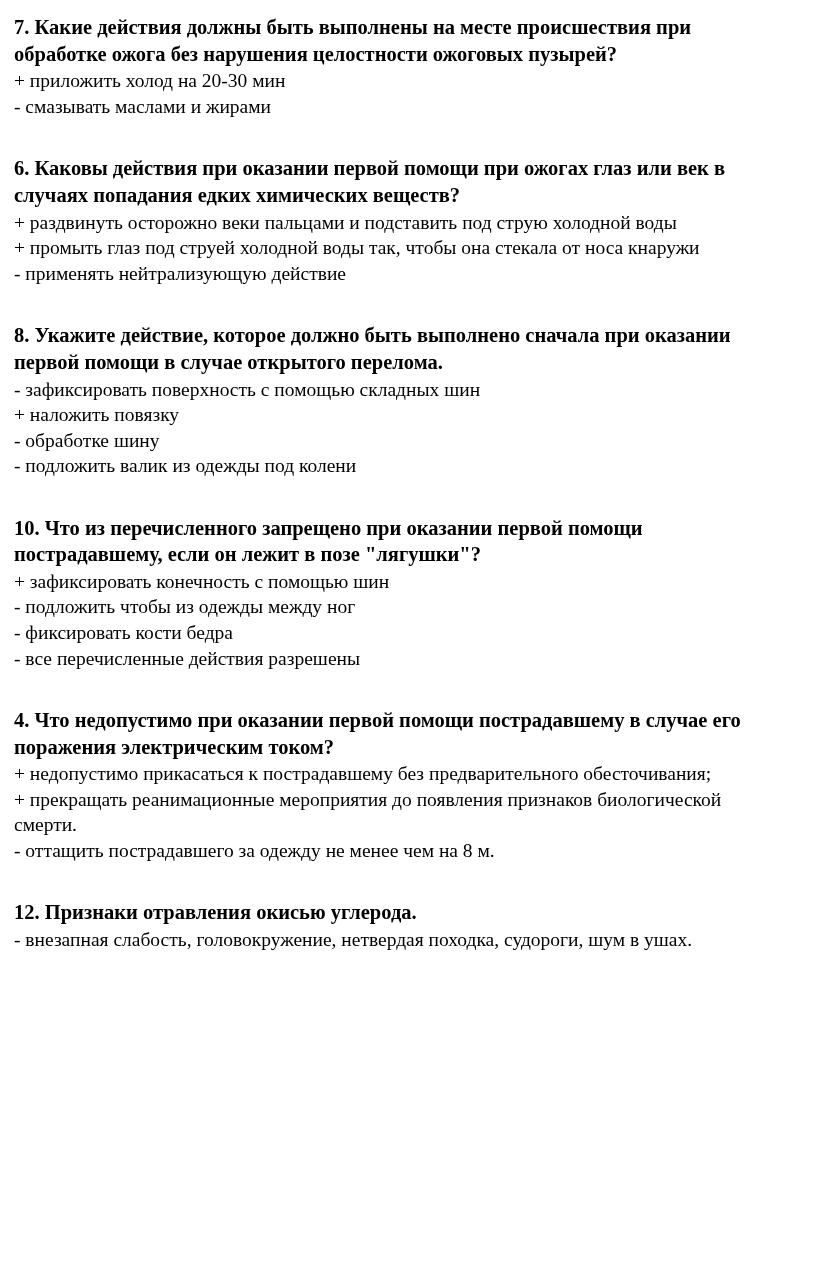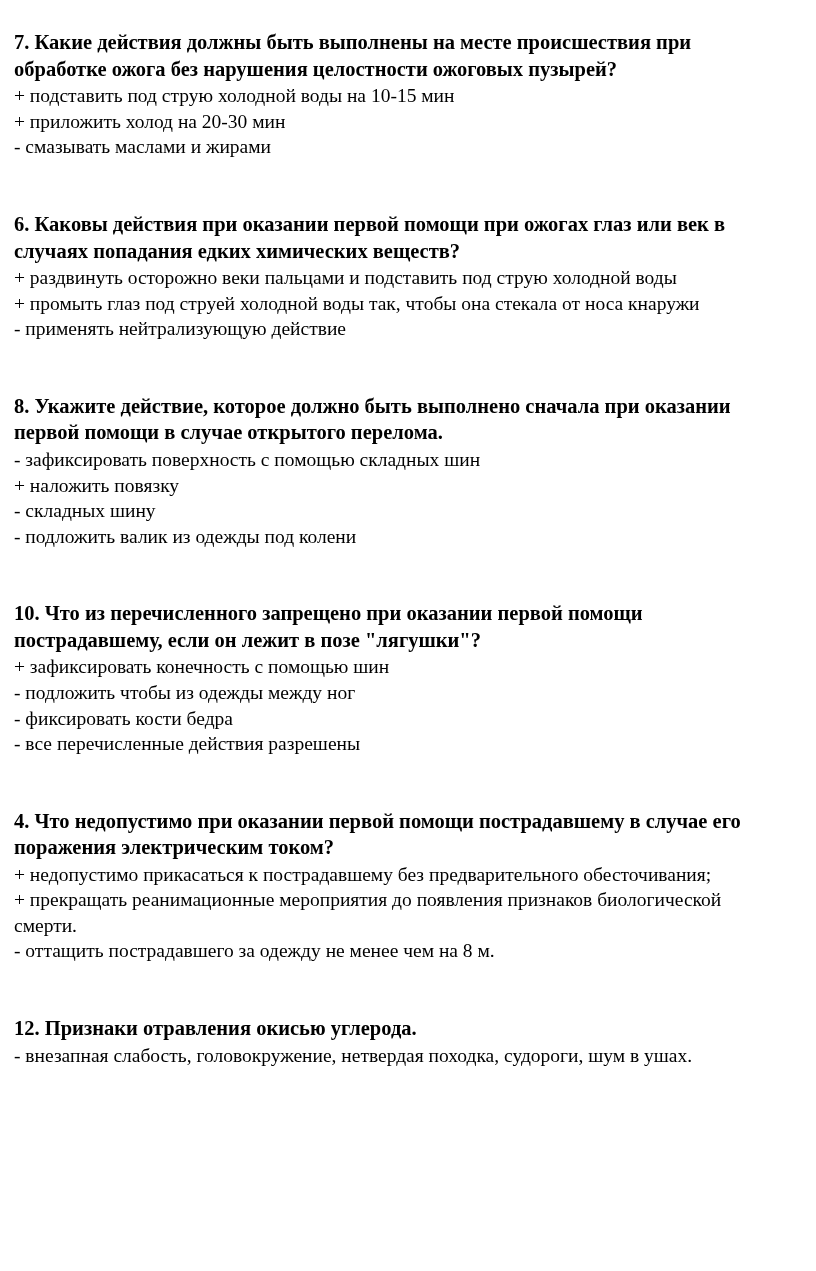--- a/index.html
+++ b/index.html
@@ -10,21 +10,21 @@
   .page {
     width: 816px;
     min-height: 1271px;
     box-sizing: border-box;
     padding: 14px 30px 10px 14px;
     background: #ffffff;
     font-family: "Liberation Serif", "DejaVu Serif", serif;
     color: #000000;
   }
   .q-block {
-    margin: 15px 0 14px 0;
+    margin: 0 0 14px 0;
   }
   .q-block:last-child {
     margin-bottom: 0;
   }
   .question {
     font-size: 20.5px;
     font-weight: bold;
     line-height: 1.30;
     margin: 0 0 1px 0;
     text-align: left;
@@ -40,41 +40,40 @@
     height: 22px;
   }
 </style>
 </head>
 <body>
 
 <div class="page">
 
   <div class="q-block">
     <p class="question">7. Какие действия должны быть выполнены на месте происшествия при обработке ожога без нарушения целостности ожоговых пузырей?</p>
-    <p class="answer">+ подставить под струю холодной воды на 10-15 мин</p>
     <p class="answer">+ приложить холод на 20-30 мин</p>
     <p class="answer">- смазывать маслами и жирами</p>
   </div>
 
   <div class="spacer-lg"></div>
 
   <div class="q-block">
     <p class="question">6. Каковы действия при оказании первой помощи при ожогах глаз или век в случаях попадания едких химических веществ?</p>
     <p class="answer">+ раздвинуть осторожно веки пальцами и подставить под струю холодной воды</p>
     <p class="answer">+ промыть глаз под струей холодной воды так, чтобы она стекала от носа кнаружи</p>
     <p class="answer">- применять нейтрализующую действие</p>
   </div>
 
   <div class="spacer-lg"></div>
 
   <div class="q-block">
     <p class="question">8. Укажите действие, которое должно быть выполнено сначала при оказании первой помощи в случае открытого перелома.</p>
     <p class="answer">- зафиксировать поверхность с помощью складных шин</p>
     <p class="answer">+ наложить повязку</p>
-    <p class="answer">- складных шину</p>
+    <p class="answer">- обработке шину</p>
     <p class="answer">- подложить валик из одежды под колени</p>
   </div>
 
   <div class="spacer-lg"></div>
 
   <div class="q-block">
     <p class="question">10. Что из перечисленного запрещено при оказании первой помощи пострадавшему, если он лежит в позе "лягушки"?</p>
     <p class="answer">+ зафиксировать конечность с помощью шин</p>
     <p class="answer">- подложить чтобы из одежды между ног</p>
     <p class="answer">- фиксировать кости бедра</p>

